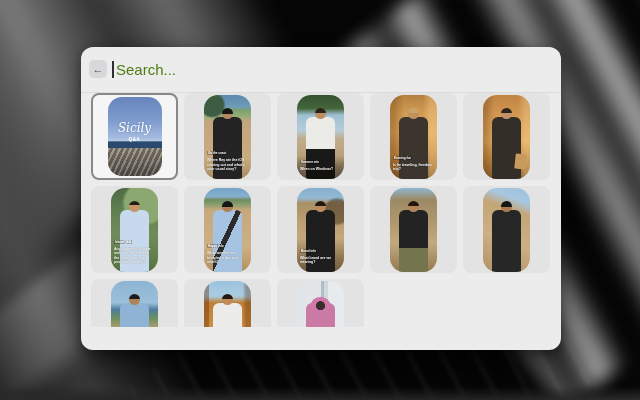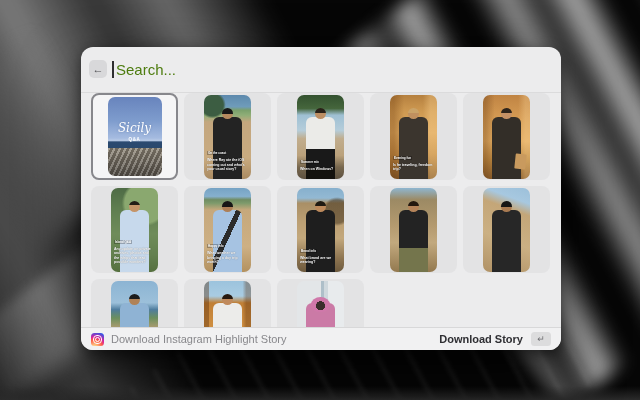--- a/index.html
+++ b/index.html
@@ -26,21 +26,21 @@
   .search-row{position:absolute;left:0;top:0;right:0;height:45px;border-bottom:1px solid rgba(0,0,0,.07);border-radius:12px 12px 0 0;}
   .back-btn{position:absolute;left:8px;top:13px;width:18px;height:18px;border-radius:5px;
     background:#d8d8da;color:#4e4e52;font-size:11px;line-height:18px;text-align:center;}
   .caret{position:absolute;left:31px;top:14px;width:1.5px;height:17px;background:#2e2e30;}
   .search-input{position:absolute;left:35px;top:0;line-height:45px;font-size:15px;color:#4d7c0f;}
   
   .grid{position:absolute;left:10px;right:11px;top:46px;bottom:23px;overflow:hidden;
     display:grid;grid-template-columns:repeat(5,87px);grid-auto-rows:87px;gap:6px;justify-content:space-between;}
   .cell{border-radius:8px;background:#e3e3e4;display:flex;align-items:center;justify-content:center;box-sizing:border-box;}
   .cell.selected{background:#f5f5f6;border:2px solid #87878c;}
-  .thumb{position:relative;width:47px;height:84px;border-radius:7px;overflow:hidden;flex:none;}
+  .thumb{position:relative;width:47px;height:84px;border-radius:14px;overflow:hidden;flex:none;}
   .cell.selected .thumb{width:54px;height:79px;}
   
   .p-head{position:absolute;top:13px;left:50%;width:11px;height:11px;margin-left:-5.5px;border-radius:50%;}
   .p-torso{position:absolute;top:22px;bottom:0;left:50%;width:29px;margin-left:-14.5px;border-radius:6px 6px 0 0;}
   .p-prop{position:absolute;right:4px;bottom:10px;width:11px;height:15px;background:#c99a5e;border-radius:1px;transform:rotate(6deg);}
   
   .cap{position:absolute;left:3px;right:3px;bottom:7px;color:#fff;}
   .cap-label{display:inline-block;font-size:3px;font-weight:bold;background:rgba(0,0,0,.25);padding:0 1px;margin-bottom:1px;}
   .cap-text{display:block;font-size:3.5px;line-height:1.25;font-weight:600;text-shadow:0 0 1px rgba(0,0,0,.6);}
   
@@ -211,21 +211,14 @@
         </div>
       </div>
       <div class="cell">
         <div class="thumb art-t13">
           <span class="p-torso"></span>
           <span class="p-head"></span>
         </div>
       </div>
     </div>
 
-  <div class="footer">
-    <div class="ig-icon"></div>
-    <div class="footer-title">Download Instagram Highlight Story</div>
-    <div class="footer-spacer"></div>
-    <div class="footer-action">Download Story</div>
-    <div class="key-btn">↵</div>
-  </div>
 
 </div>
 
 </body></html>

